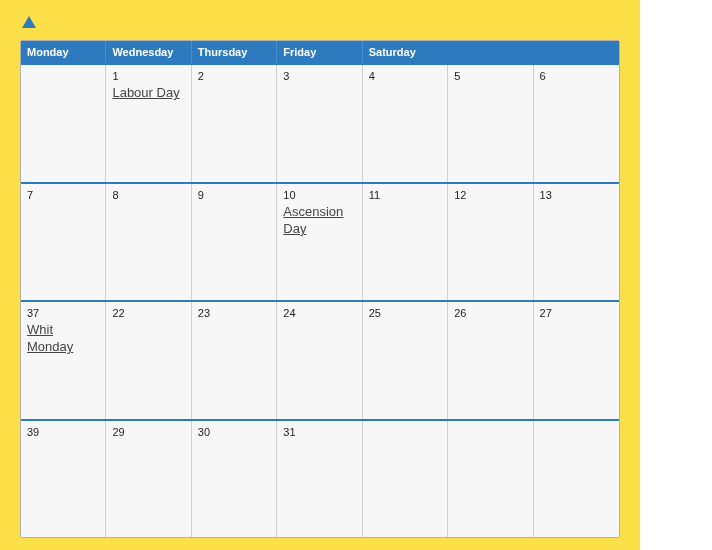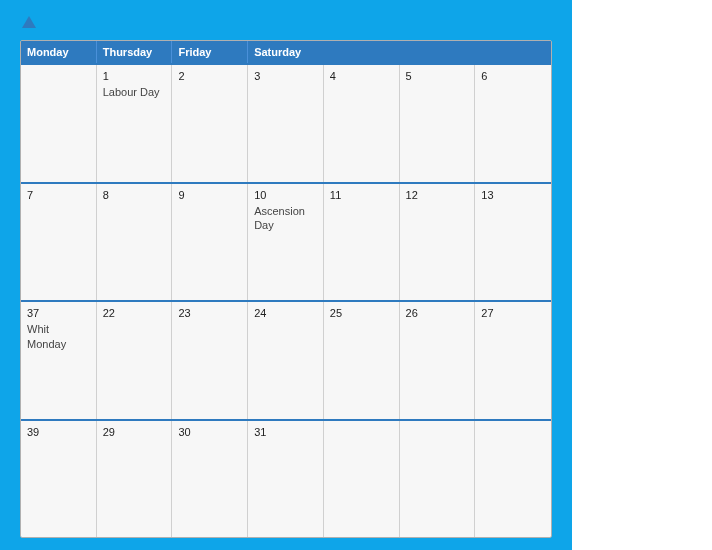--- a/index.html
+++ b/index.html
@@ -4,23 +4,23 @@
   <style>
     * { box-sizing: border-box; margin: 0; padding: 0; }
     body {
       font-family: Arial, sans-serif;
       background: #fff;
       width: 712px;
       height: 550px;
       overflow: hidden;
     }
     .page {
-      width: 572px;
+      width: 640px;
       height: 550px;
-      background: #0ea5e9;
+      background: #fde047;
       padding: 18px 20px 12px 20px;
       display: flex;
       flex-direction: column;
     }
     .header {
       display: flex;
       align-items: center;
       justify-content: space-between;
       margin-bottom: 10px;
     }
@@ -119,24 +119,25 @@
     .cal-cell.empty {
       background: #f7f7f7;
     }
     .day-num {
       font-size: 11px;
       color: #222;
       font-weight: normal;
       line-height: 1.4;
     }
     .day-event {
-      font-size: 11px;
+      font-size: 13px;
       color: #444;
       margin-top: 1px;
       line-height: 1.3;
+      text-decoration: underline;
     }
   </style>
 </head>
 <body>
 
 <div class="page">
   <div class="header">
     <div class="logo">
       <div class="logo-row">
         <span class="logo-general"></span>
@@ -144,20 +145,21 @@
       </div>
       <span class="logo-blue"></span>
     </div>
     <div class="calendar-title"></div>
     <div class="region-label"></div>
   </div>
 
   <div class="calendar">
     <div class="cal-header-row">
     <div class="cal-header-cell">Monday</div>
+        <div class="cal-header-cell">Wednesday</div>
         <div class="cal-header-cell">Thursday</div>
         <div class="cal-header-cell">Friday</div>
         <div class="cal-header-cell">Saturday</div>
       </div>
     <div class="cal-body">
     <div class="cal-week">
           <div class="cal-cell empty"></div>
           <div class="cal-cell">
             <span class="day-num">1</span>
             <span class="day-event">Labour Day</span>

